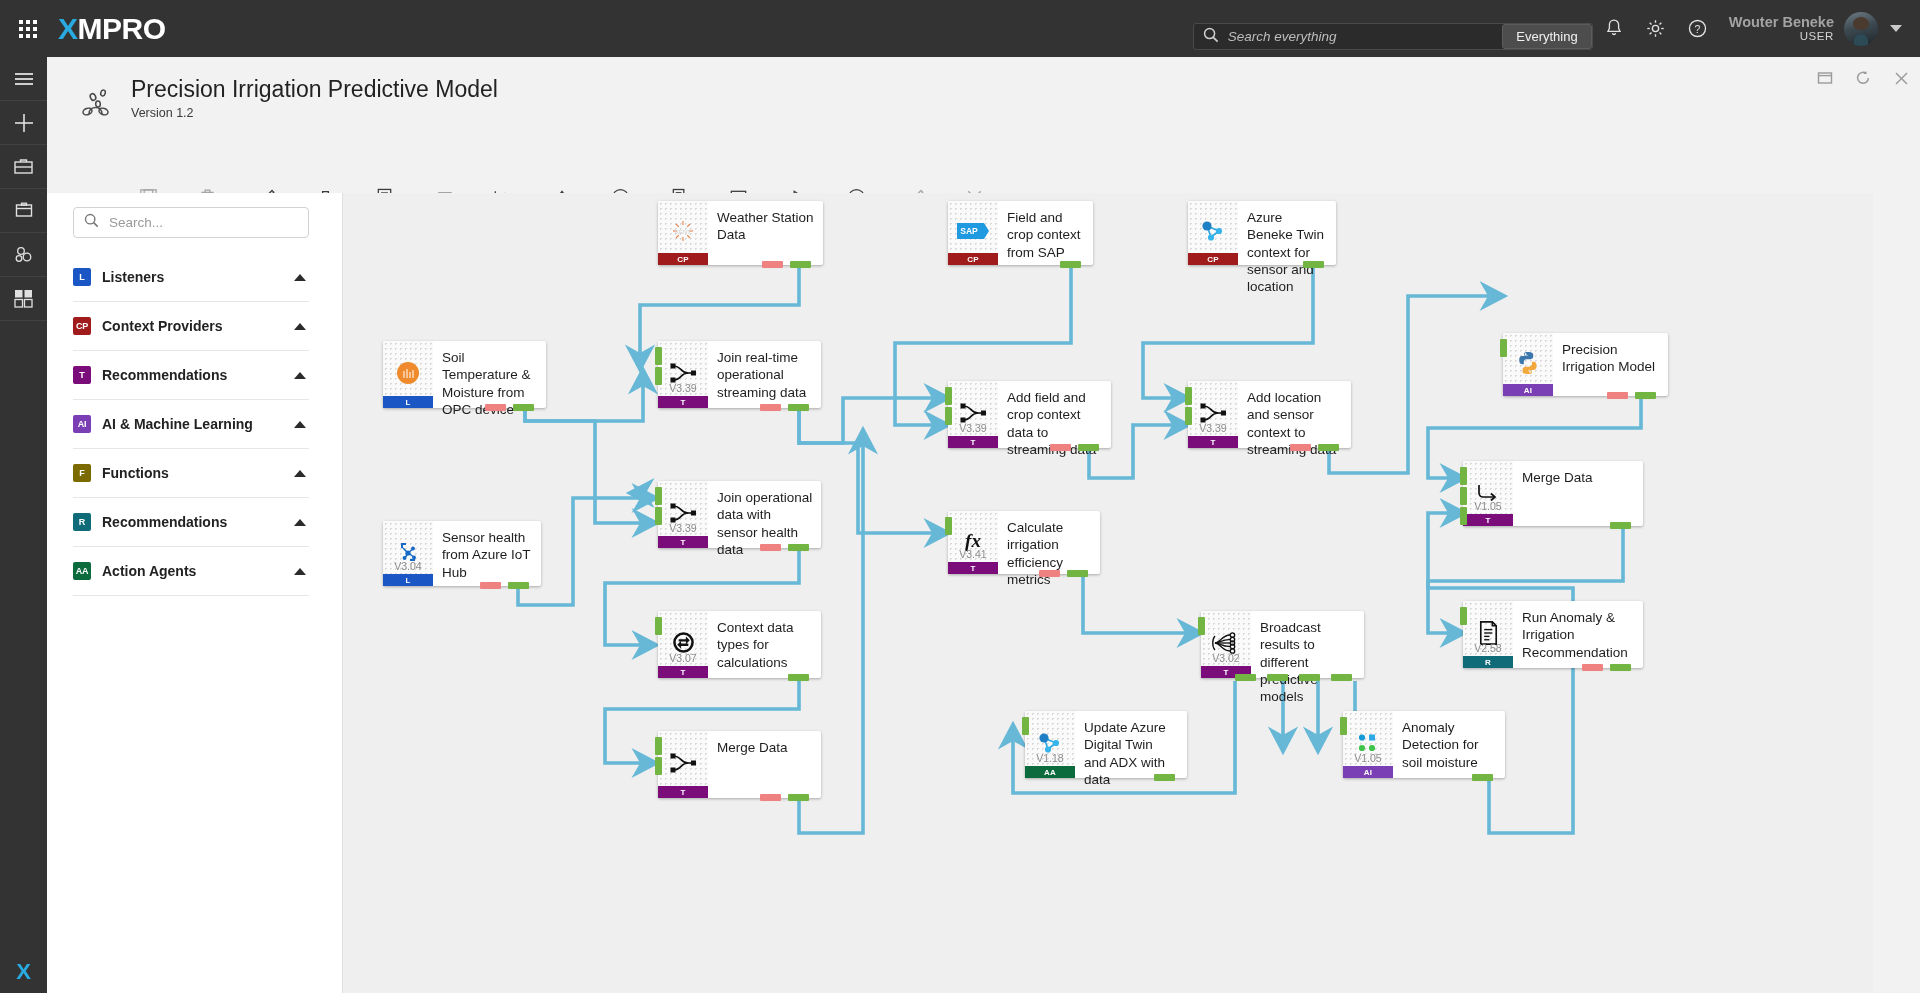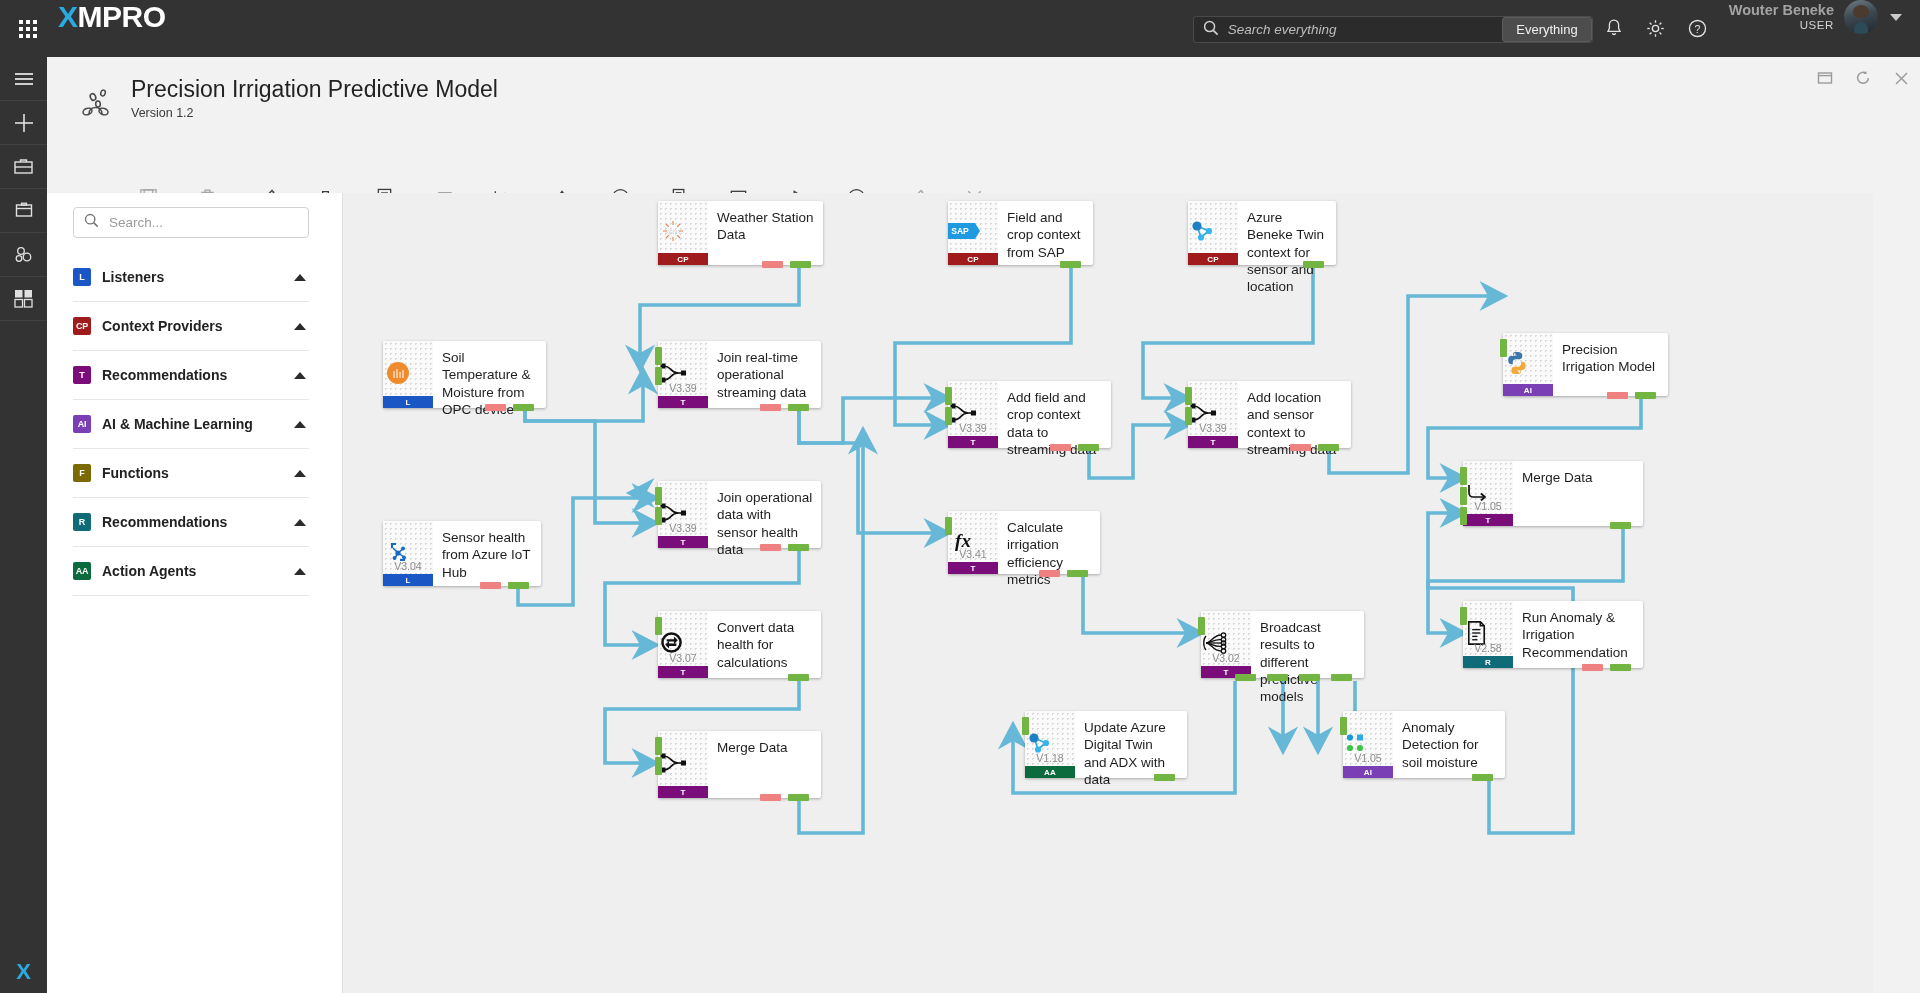--- a/index.html
+++ b/index.html
@@ -6,21 +6,21 @@
   html, body { margin:0; padding:0; }
   body {
     width:1920px; height:993px;
     font-family:"Liberation Sans", sans-serif;
     background:#efefef; overflow:hidden;
     -webkit-font-smoothing:antialiased;
   }
   
   .topbar{
     position:absolute; left:0; top:0; width:1920px; height:57px;
-    background:#333333; display:flex; align-items:flex-start;
+    background:#333333; display:flex; align-items:center;
   }
   .grid-icon{ width:56px; height:57px; display:flex; align-items:center; justify-content:center; cursor:pointer;}
   .grid-icon .g{ display:grid; grid-template-columns:repeat(3,4px); grid-template-rows:repeat(3,4px); gap:3px;}
   .grid-icon .g i{ background:#fff; width:4px; height:4px; display:block;}
   .brand{ font-size:30px; font-weight:bold; color:#fff; letter-spacing:-0.5px; margin-left:2px; user-select:none;}
   .brand .x{ color:#29aae1; }
   .topbar-spacer{ flex:1; }
   .searchwrap{
     width:400px; height:27px; background:#2b2b2b; border:1px solid #4a4a4a;
     border-radius:3px; display:flex; align-items:center; position:relative; overflow:hidden;margin-top:16px;
@@ -113,21 +113,21 @@
 
   .node{
     position:absolute; background:#ffffff; border-radius:2px;
     box-shadow:0 1px 3px rgba(0,0,0,.30); display:flex;
   }
   .node-ic{
     width:50px; flex:0 0 50px; position:relative;
     background-color:#fafafa;
     background-image:radial-gradient(#d9d9d9 1px, transparent 1px);
     background-size:5px 5px;
-    display:flex; align-items:center; justify-content:flex-start;
+    display:flex; align-items:center; justify-content:center;
   }
   .node-body{ flex:1; padding:8px 8px 8px 9px; display:flex; align-items:flex-start;}
   .node-title{ font-size:13.5px; color:#1e1e1e; line-height:1.28; }
   .node-ver{
     position:absolute; left:0; width:50px; text-align:center; font-size:10.5px; color:#8c8c8c;
     bottom:14px;
   }
   .node-tag{
     position:absolute; left:0; bottom:0; width:50px; height:12px; color:#fff; font-size:8px;
     font-weight:bold; display:flex; align-items:center; justify-content:center; letter-spacing:.3px;
@@ -809,21 +809,21 @@
           <span><svg width="27" height="27" viewBox="0 0 28 28">
               <circle cx="14" cy="14" r="9.4" fill="none" stroke="#111" stroke-width="2.6"></circle>
               <path d="M9 10.5h7.5v-2.8l4 4-4 4v-2.8H9z" fill="#111"></path>
               <path d="M19 17.5h-7.5v2.8l-4-4 4-4v2.8H19z" fill="#111"></path>
             </svg></span>
           <span class="node-ver">V3.07</span>
           <span class="node-tag" style="background:#7b0d7b">T</span>
           <span class="port port-in" style="top:6px"></span>
         </div>
         <div class="node-body">
-          <span class="node-title">Convert data health for calculations</span>
+          <span class="node-title">Context data types for calculations</span>
         </div>
         <span class="port port-out-g" style="right:12px"></span>
       </div>
       <div class="node" style="left: 858px; top: 418px; width: 163px; height: 67px;">
         <div class="node-ic">
           <span><svg width="32" height="26" viewBox="0 0 32 26">
               <g stroke="#111" stroke-width="1.3" fill="none">
                 <path d="M5 13 C10 13 12 5 20 5"></path>
                 <path d="M5 13 C10 13 13 9 20 9.7"></path>
                 <path d="M5 13 h15"></path>

